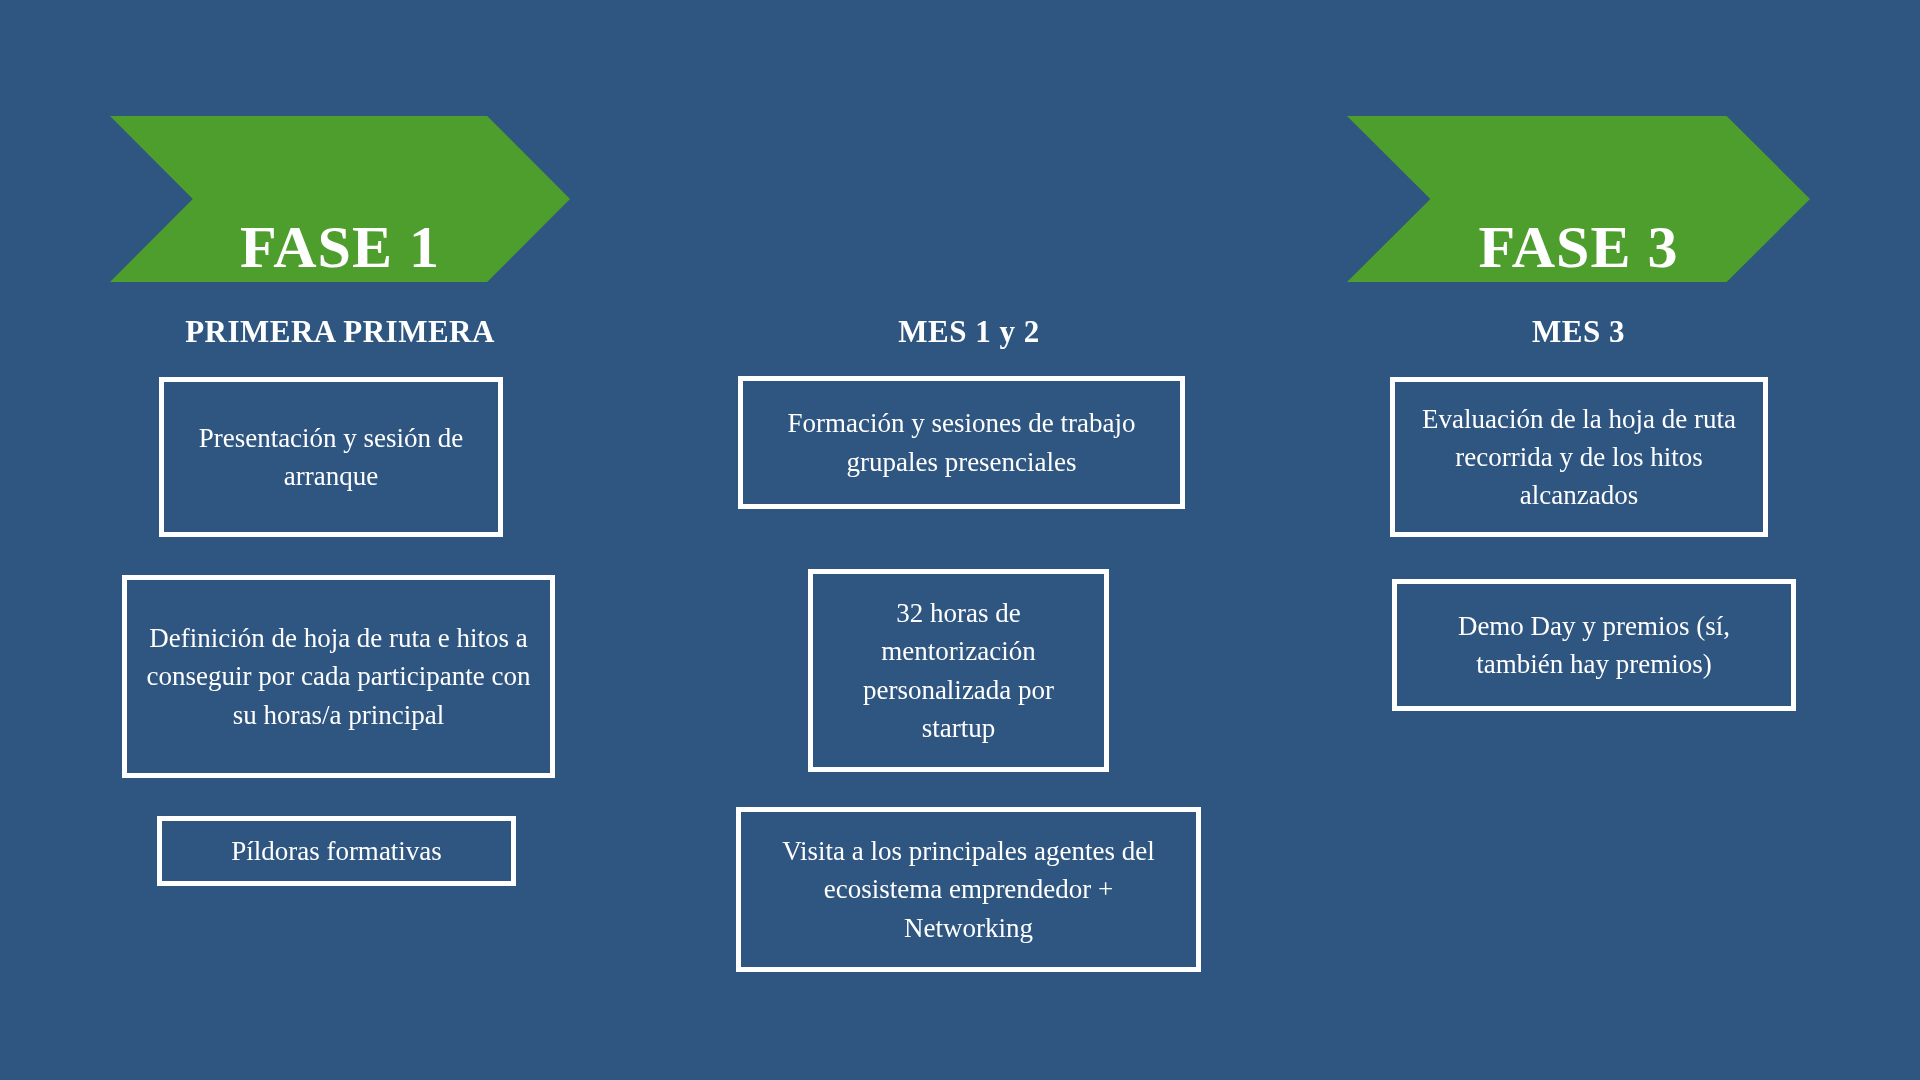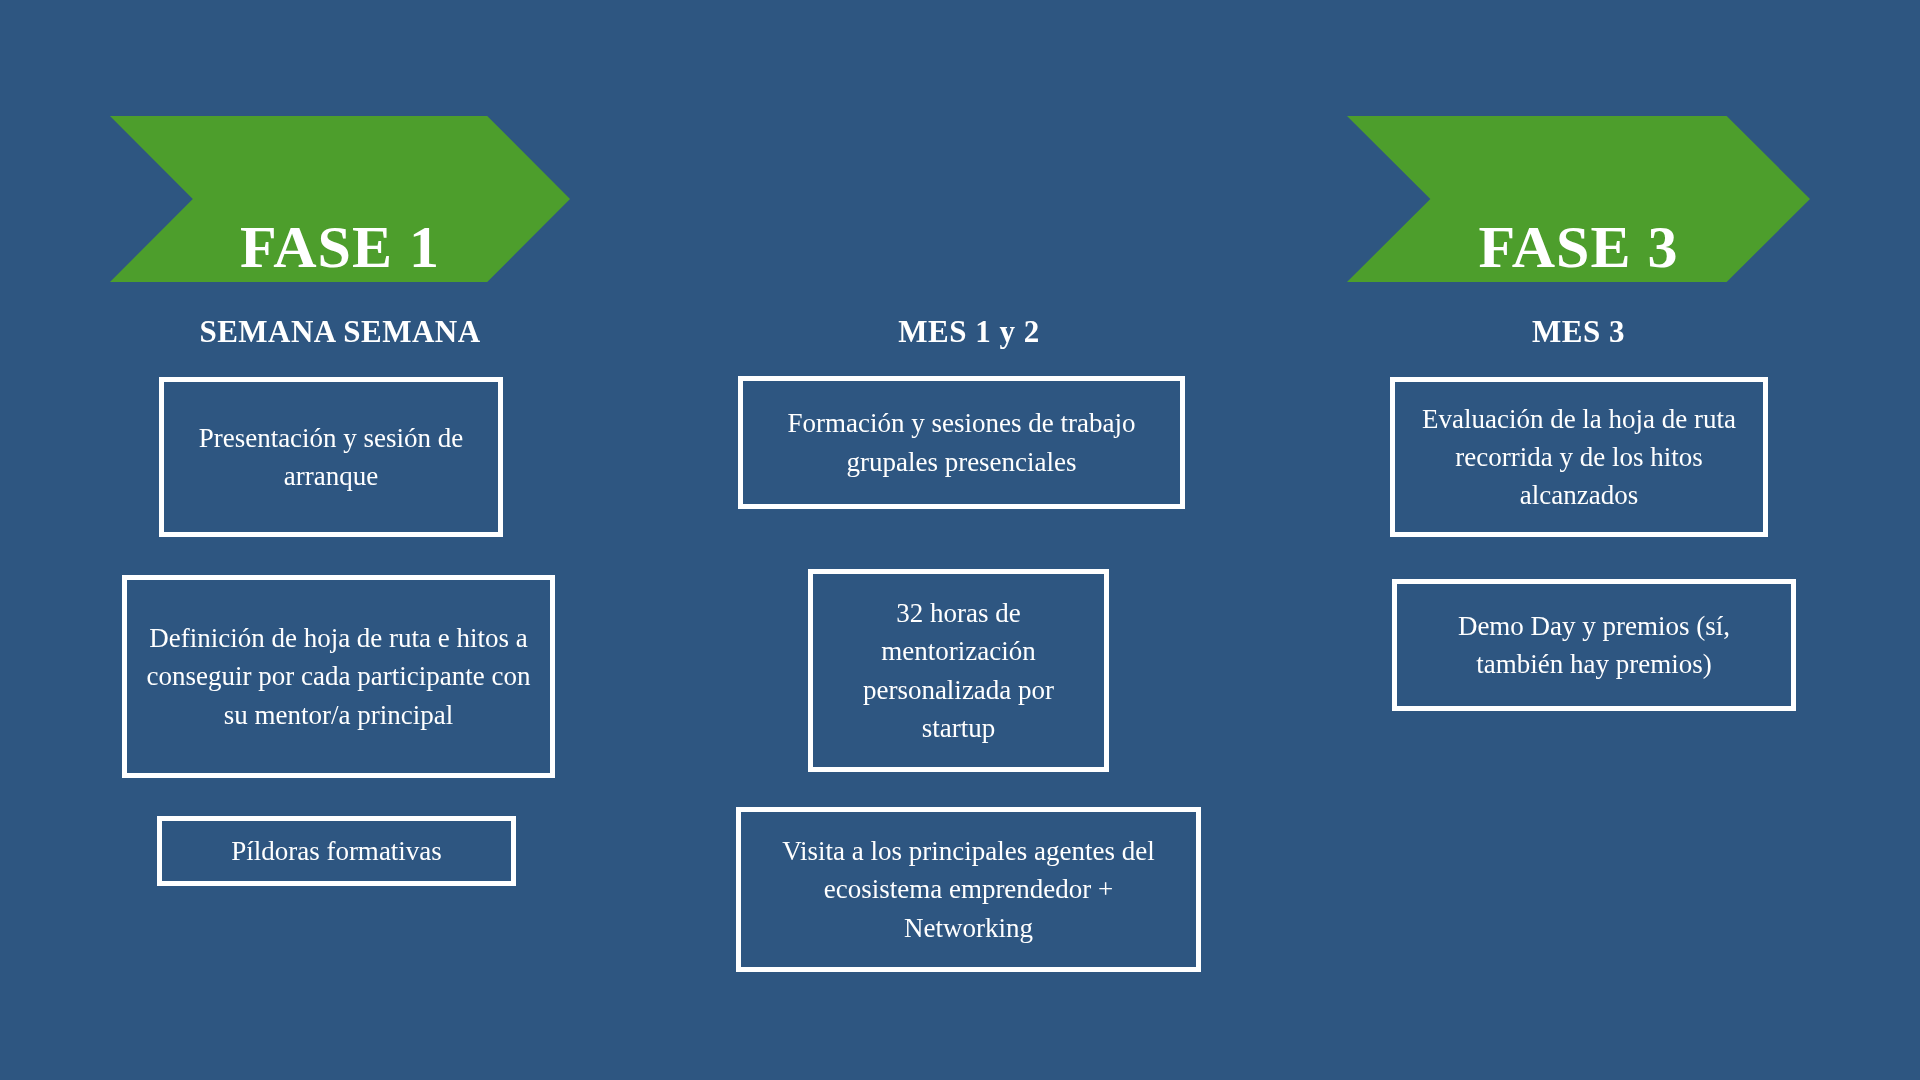--- a/index.html
+++ b/index.html
@@ -53,26 +53,26 @@
   }
 </style>
 </head>
 <body style="background: rgb(46, 86, 129);">
 
 <div class="canvas" style="background: rgb(46, 86, 129);">
 
   <div class="arrow" style="left: 110px; width: 460px; background: rgb(77, 158, 44);">
     <span>FASE 1</span>
   </div>
-  <div class="period" style="left:110px; width:460px;">SEMANA SEMANA</div>
+  <div class="period" style="left:110px; width:460px;">PRIMERA PRIMERA</div>
   <div class="box" style="left: 159px; top: 377px; width: 344px; height: 160px; border-color: rgb(255, 255, 255);">
     <span>Presentación y sesión de arranque</span>
   </div>
   <div class="box" style="left: 122px; top: 575px; width: 433px; height: 203px; border-color: rgb(255, 255, 255);">
-    <span>Definición de hoja de ruta e hitos a conseguir por cada participante con su mentor/a principal</span>
+    <span>Definición de hoja de ruta e hitos a conseguir por cada participante con su horas/a principal</span>
   </div>
   <div class="box" style="left: 157px; top: 816px; width: 359px; height: 70px; border-color: rgb(255, 255, 255);">
     <span>Píldoras formativas</span>
   </div>
 
   <div class="period" style="left:738px; width:462px;">MES 1 y 2</div>
   <div class="box" style="left: 738px; top: 376px; width: 447px; height: 133px; border-color: rgb(255, 255, 255);">
     <span>Formación y sesiones de trabajo grupales presenciales</span>
   </div>
   <div class="box" style="left: 808px; top: 569px; width: 301px; height: 203px; border-color: rgb(255, 255, 255);">

